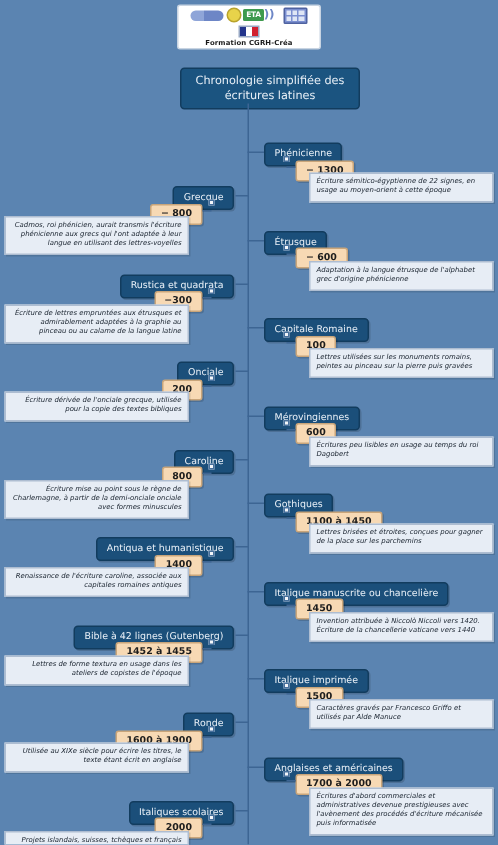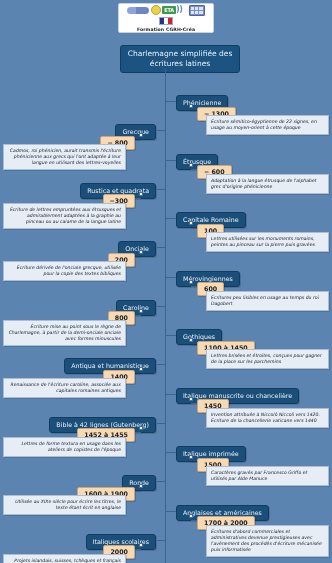--- a/index.html
+++ b/index.html
@@ -105,21 +105,21 @@
         <span></span>
         <span></span>
         <span></span>
         <span></span>
     </span>
   </div>
   <div class="logo-flag"></div>
   <div id="logo-caption">Formation CGRH-Créa</div>
 </div>
 
-<div id="root-title">Charlemagne simplifiée
+<div id="root-title">Chronologie simplifiée
 des écritures latines</div>
 
 <div id="branch-layer">
     <div class="spine" style="left: 165px; top: 69px; width: 1px; height: 494px;"></div>
     <div class="node" style="top: 95px; left: 176px;">Phénicienne</div>
     <div class="spine" style="top: 101px; height: 1px; left: 165px; width: 11px;"></div>
     <div class="date" style="top: 106.5px; left: 197px;">− 1300</div>
     <div class="plus" style="top: 104px; left: 189px;"></div>
     <div class="spine" style="top: 110.5px; height: 1px; width: 6px; left: 191px;"></div>
     <div class="desc right" style="top: 115px; left: 206px; max-width: 123px;">Écriture sémitico-égyptienne de 22 signes, en usage au moyen-orient à cette époque</div>

